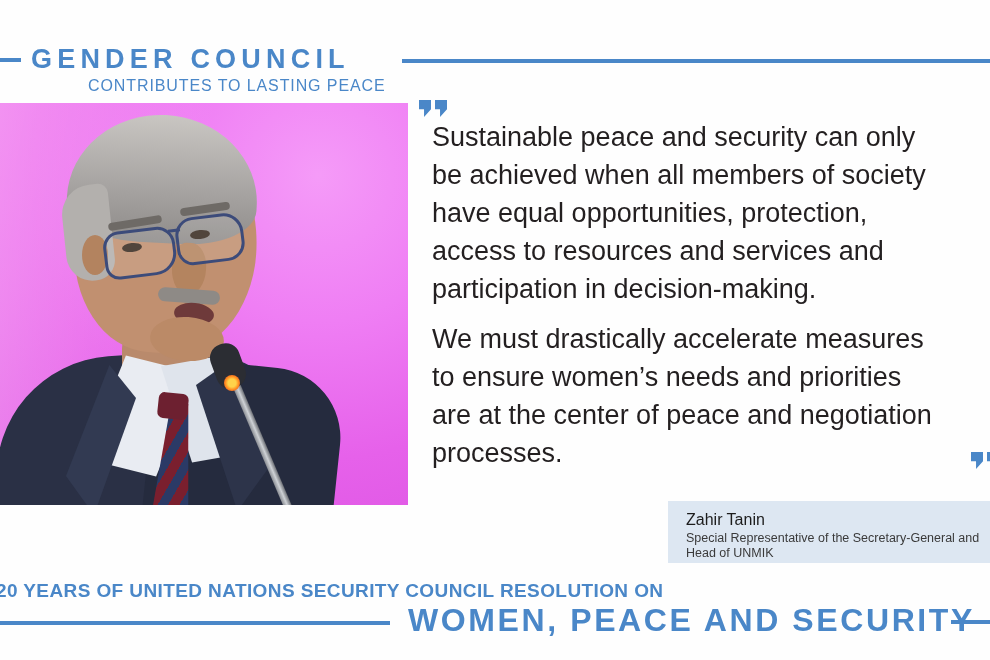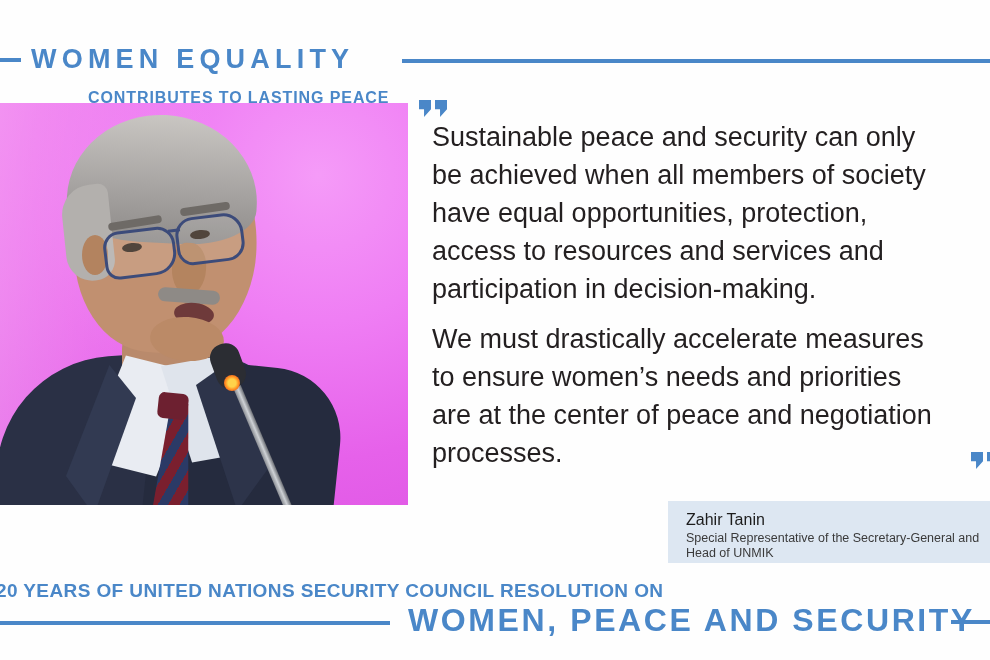--- a/index.html
+++ b/index.html
@@ -51,26 +51,25 @@
     top: 37px;
     width: 588px;
     height: 4px;
     background: #4a87c8;
   }
   .header-subtitle {
     position: absolute;
     left: 88px;
     top: 54px;
     font-size: 16px;
-    font-weight: bold;
+    font-weight: normal;
     letter-spacing: 0.9px;
     color: #4a87c8;
     line-height: 20px;
     white-space: nowrap;
-    margin-top: 12px;
   }
 
   
   .photo {
     position: absolute;
     left: 0;
     top: 103px;
     width: 408px;
     height: 402px;
     overflow: hidden;
@@ -458,21 +457,21 @@
     background: #4a87c8;
   }
 </style>
 </head>
 <body>
 
 <div id="poster">
 
   <div class="header-block">
     <div class="header-dash-left"></div>
-    <div class="header-title">WOMEN EQUALITY</div>
+    <div class="header-title">GENDER COUNCIL</div>
     <div class="header-rule-right"></div>
     <div class="header-subtitle">CONTRIBUTES TO LASTING PEACE</div>
   </div>
 
   <div class="photo">
     <div class="photo-bg"></div>
     <div class="photo-bg-sheen"></div>
     <div class="fig-shoulders"></div>
     <div class="fig-shoulders2"></div>
     <div class="fig-neck"></div>

